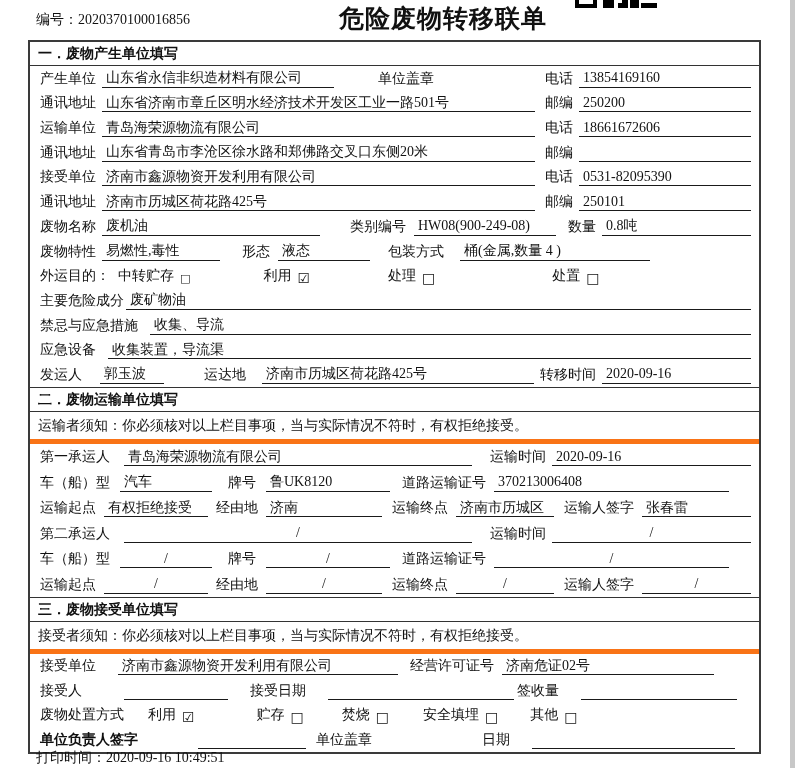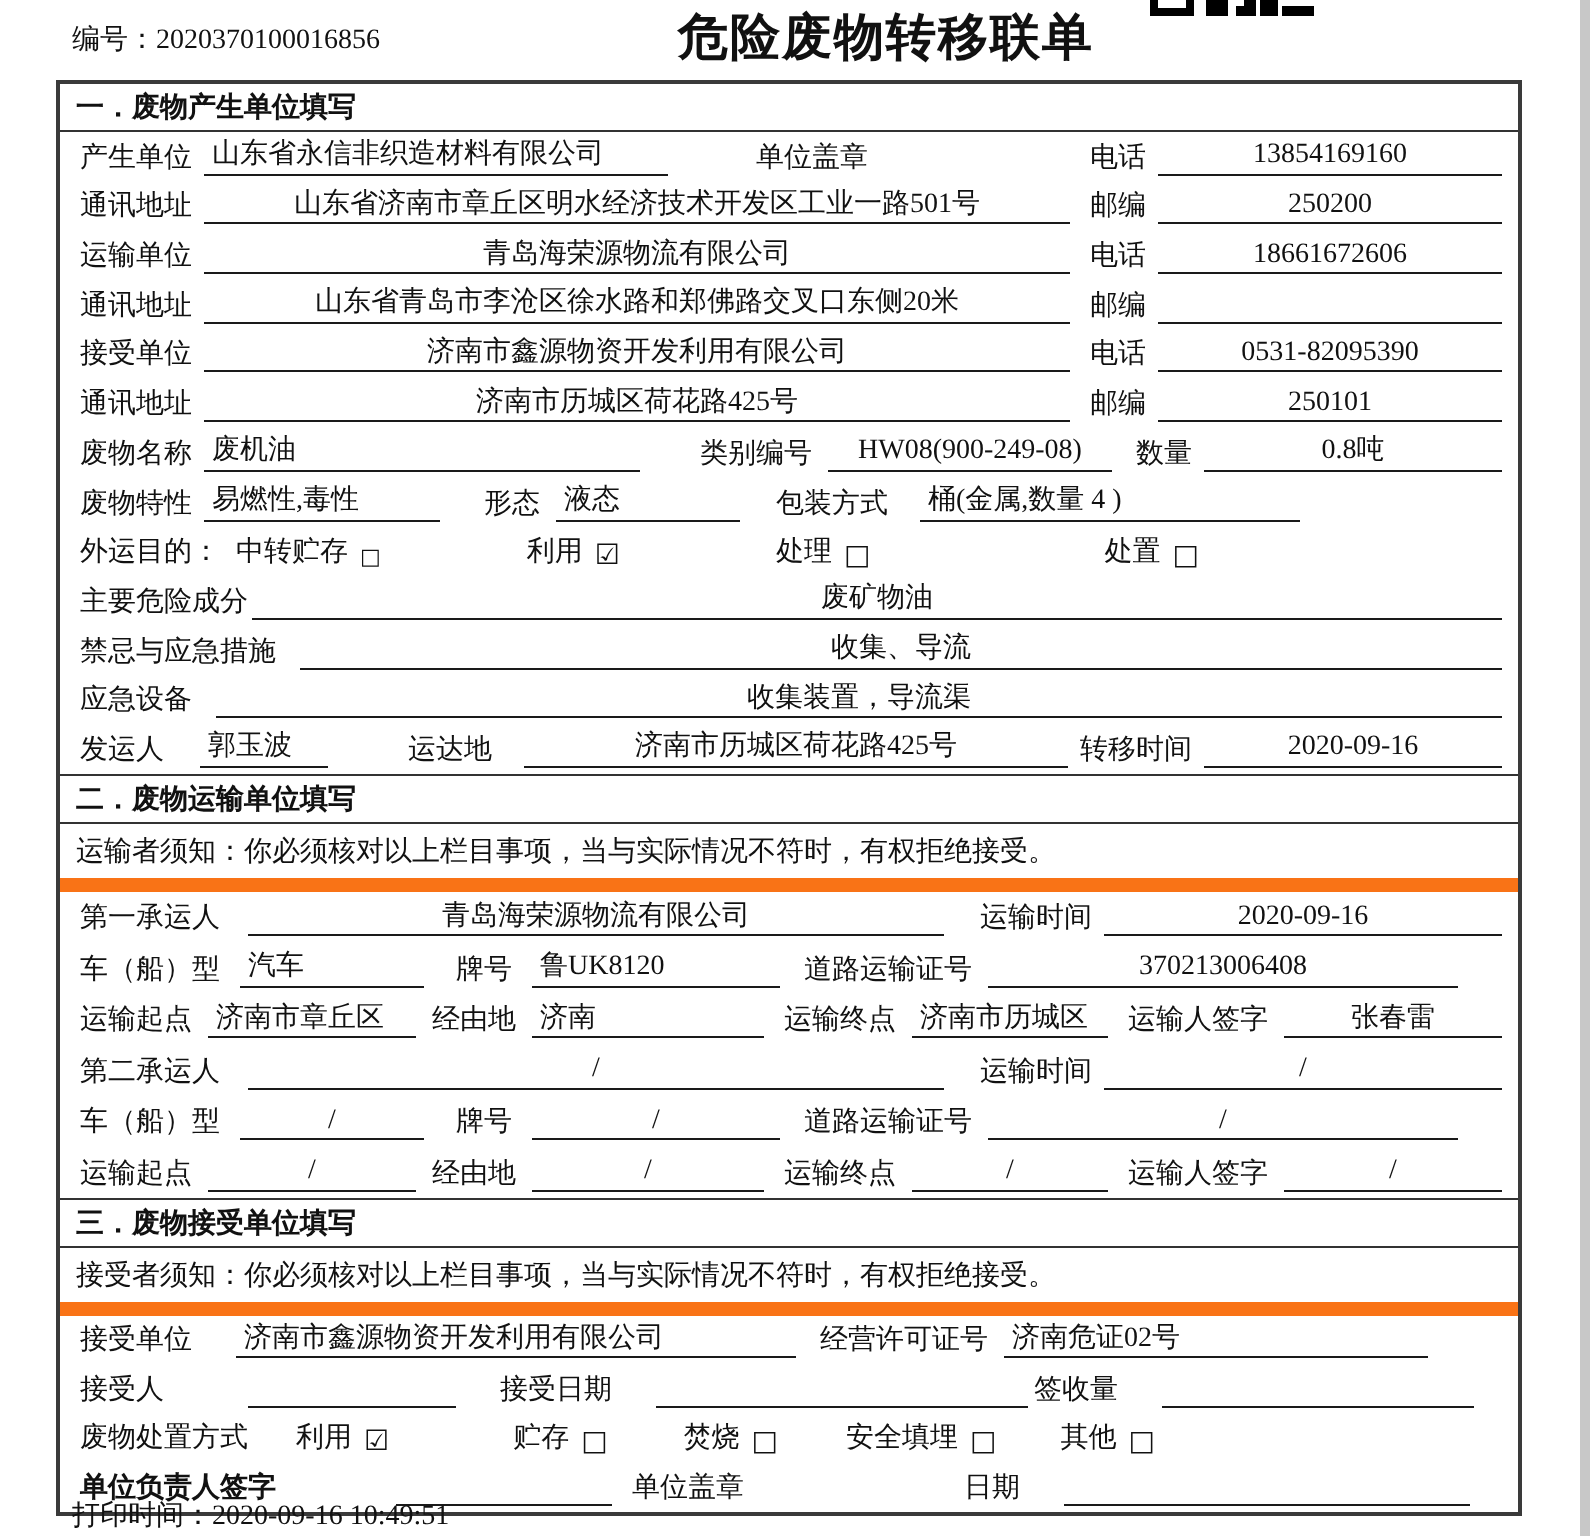--- a/index.html
+++ b/index.html
@@ -18,31 +18,31 @@
   .qr{position:absolute;top:0;left:575px;width:82px;height:9px;}
   .qr div{position:absolute;background:#000;}
   
   .form{position:absolute;left:28px;top:40px;width:729px;border:2px solid #3a3a3a;background:#fff;}
   .sec-head{
     font-family:"Liberation Sans","DejaVu Sans",sans-serif;
     font-weight:bold;font-size:14px;padding:3px 8px 2px 8px;
     border-bottom:1px solid #333;
   }
   .sec-head.bt{border-top:1px solid #333;}
-  .notice{padding:5px 8px 4px 8px;border-bottom:7px solid #f97316;}
+  .notice{padding:5px 8px 4px 8px;border-bottom:5px solid #f97316;}
   .row{display:flex;align-items:flex-end;padding:0 8px 3px 10px;box-sizing:border-box;}
   .s1 .row{height:24.7px;}
   .s2 .row{height:25.5px;}
   .s3 .row{height:24.5px;}
   .lbl{white-space:nowrap;flex:none;}
   .val{
     border-bottom:1px solid #1a1a1a;padding:0 4px;min-height:18px;
     white-space:nowrap;box-sizing:border-box;line-height:1.25;flex:none;
   }
-  .fill{flex:1 1 auto;text-align:center;}
+  .fill{flex:1 1 auto;}
   .ctr{text-align:center;}
   .lg{display:flex;align-items:flex-end;flex:none;}
   .cb{font-family:"DejaVu Sans",sans-serif;font-size:14px;line-height:1;margin-left:6px;flex:none;}
   .cb.small{font-size:11px;margin-bottom:1px;}
   .footer{position:absolute;left:36px;top:749px;white-space:nowrap;}.ml8{margin-left:8px;}.ml10{margin-left:10px;}
   .mr6{margin-right:6px;}
 </style>
 </head>
 <body>
 
@@ -199,21 +199,21 @@
       <span class="lbl" style="margin-right:10px;">车（船）型</span>
       <span class="val" style="width:92px;">汽车</span>
       <span class="lbl" style="margin-left:16px;margin-right:10px;">牌号</span>
       <span class="val" style="width:124px;">鲁UK8120</span>
       <span class="lbl" style="margin-left:12px;margin-right:8px;">道路运输证号</span>
       <span class="val fill" style="margin-right:22px;">370213006408</span>
     </div>
 
     <div class="row">
       <span class="lbl" style="margin-right:8px;">运输起点</span>
-      <span class="val" style="width:104px;">济南市章丘区</span>
+      <span class="val" style="width:104px;">有权拒绝接受</span>
       <span class="lbl" style="margin-left:8px;margin-right:8px;">经由地</span>
       <span class="val" style="width:116px;">济南</span>
       <span class="lbl" style="margin-left:10px;margin-right:8px;">运输终点</span>
       <span class="val" style="width:98px;">济南市历城区</span>
       <span class="lbl" style="margin-left:10px;margin-right:8px;">运输人签字</span>
       <span class="val fill">张春雷</span>
     </div>
 
     <div class="row">
       <div class="lg" style="width:442px;">

